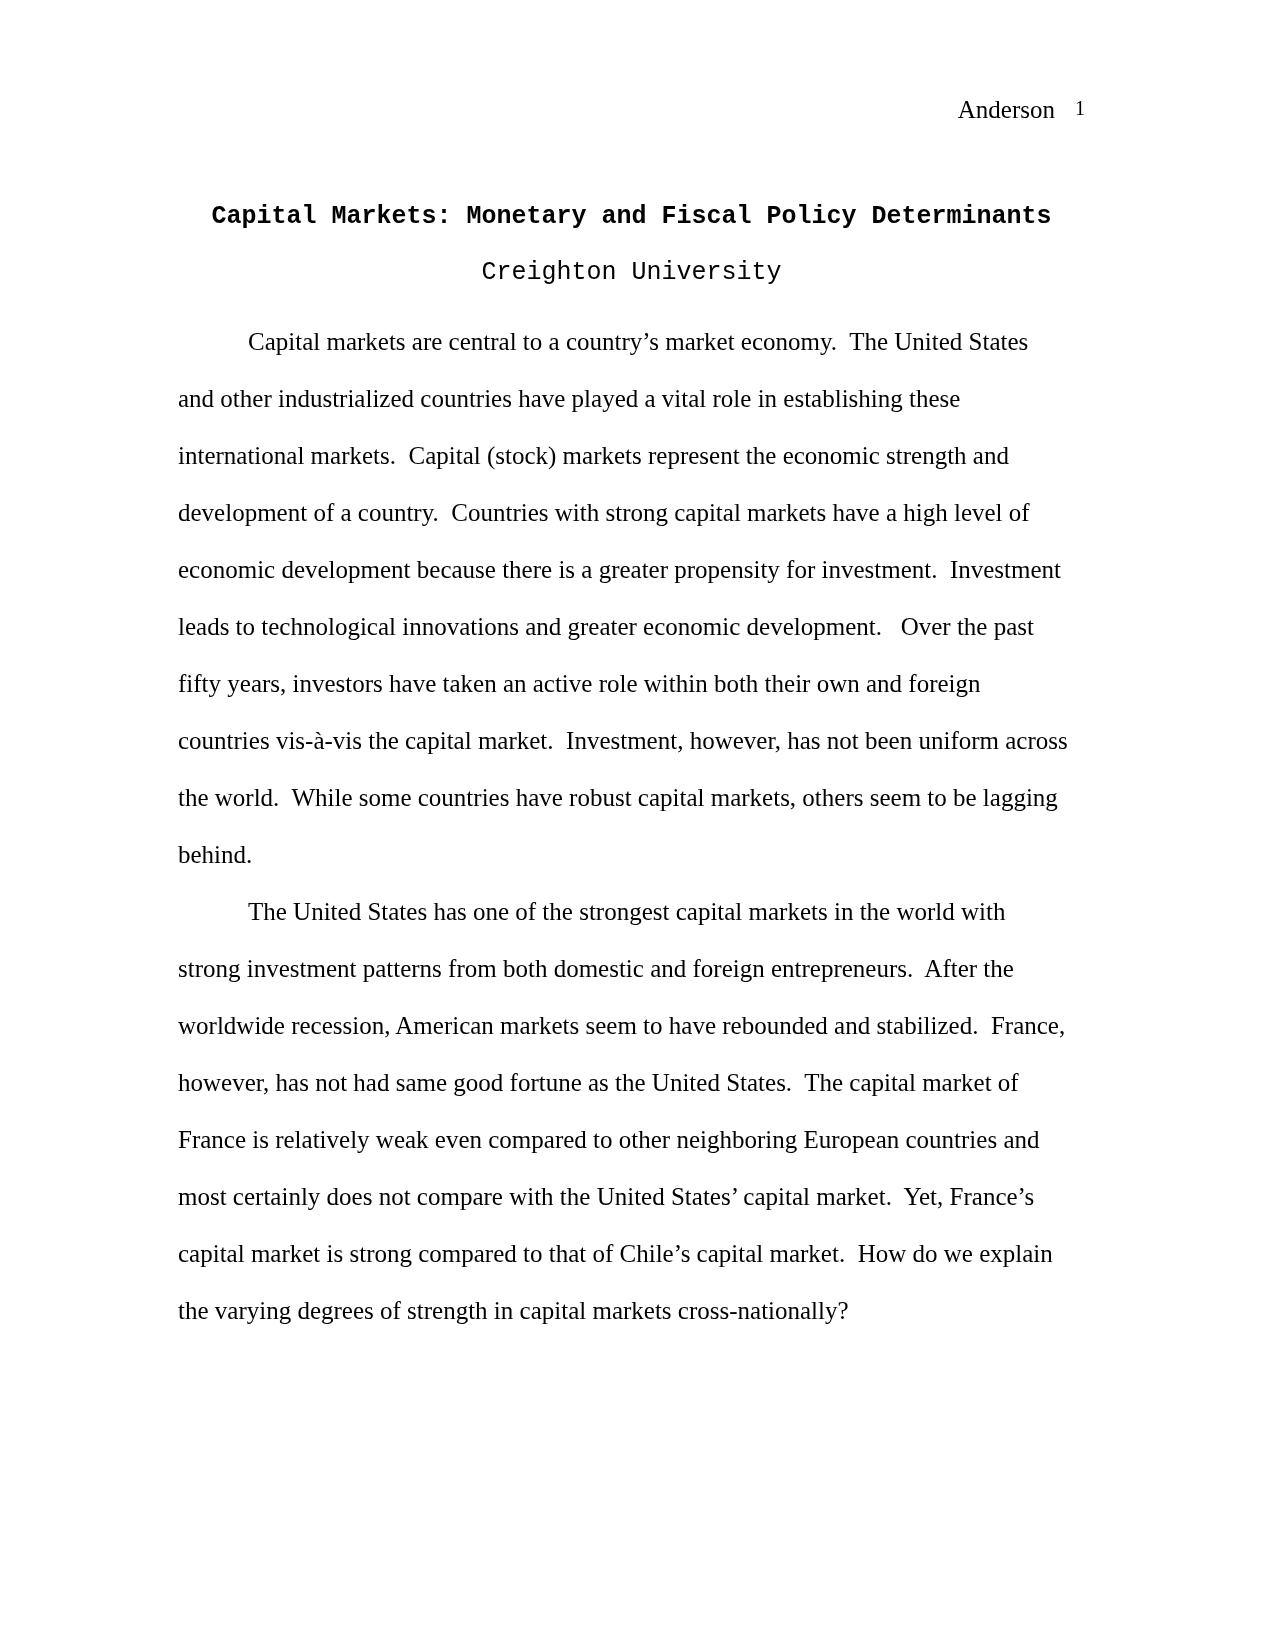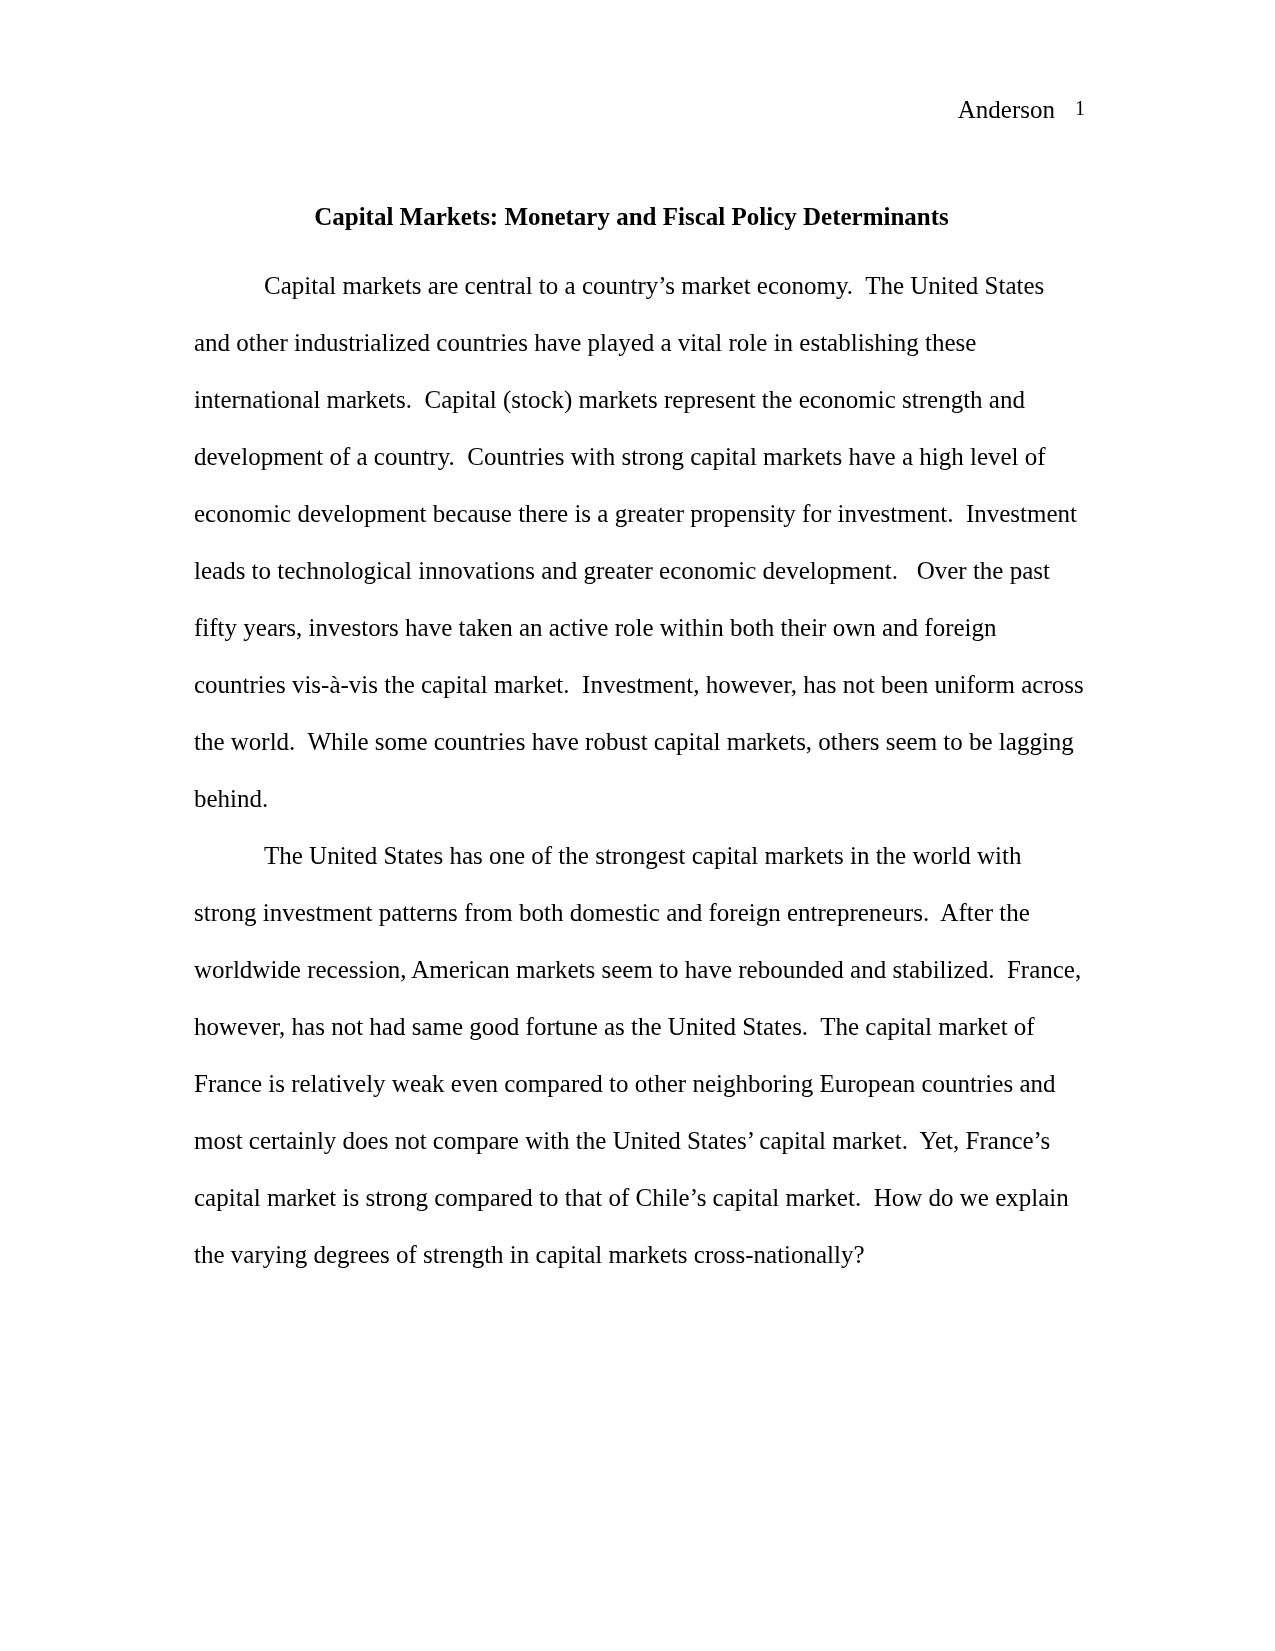--- a/index.html
+++ b/index.html
@@ -28,53 +28,54 @@
     font-size: 20px;
     position: relative;
     top: -3px;
     margin-left: 20px;
     display: inline-block;
   }
   .front-matter {
     margin-top: 40px;
     text-align: center;
     line-height: 56px;
+    font-family: Liberation Mono, monospace;
   }
   .doc-title {
     font-weight: bold;
   }
   .section-heading {
     margin-top: 22px;
     line-height: 57px;
     font-weight: bold;
     text-align: left;
   }
   .body-text {
     margin-top: 12px;
-    margin-left: 16px;
   }
   .body-text p {
     margin: 0;
     line-height: 57px;
     text-indent: 70px;
     white-space: pre-wrap;
     text-align: left;
   }
 </style>
 </head>
 <body>
 
 <div class="page">
 
   <div class="running-header">
     <span>Anderson</span><span class="page-number">1</span>
   </div>
 
   <div class="front-matter">
     <div class="doc-title">Capital Markets: Monetary and Fiscal Policy Determinants</div>
+    <div class="affiliation">Creighton University</div>
   </div>
 
 
   <div class="body-text">
     <p>Capital markets are central to a country’s market economy.  The United States
 and other industrialized countries have played a vital role in establishing these
 international markets.  Capital (stock) markets represent the economic strength and
 development of a country.  Countries with strong capital markets have a high level of
 economic development because there is a greater propensity for investment.  Investment
 leads to technological innovations and greater economic development.   Over the past

